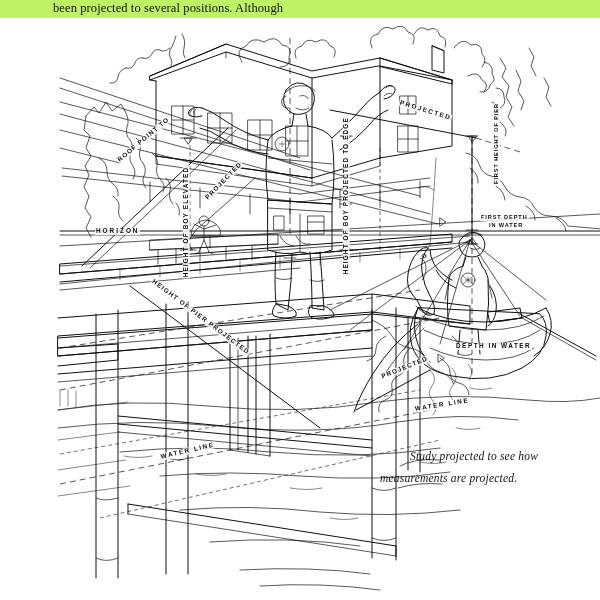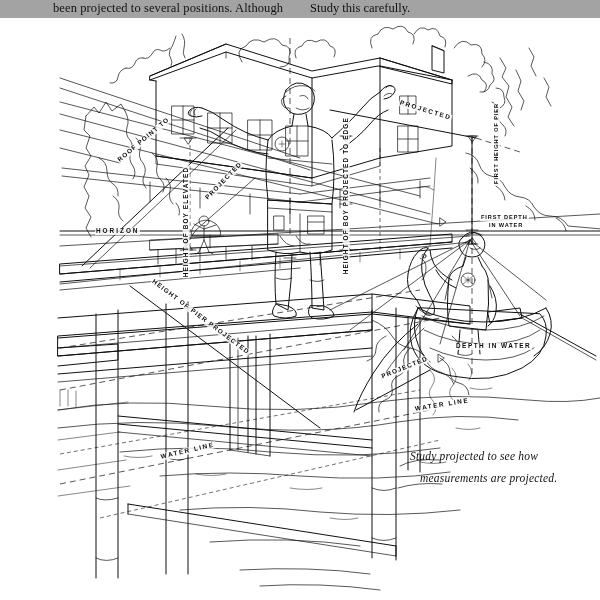--- a/index.html
+++ b/index.html
@@ -7,21 +7,21 @@
     padding: 0;
     background: #ffffff;
   }
   body {
     font-family: "Liberation Serif", serif;
   }
   #page {
     position: relative;
     width: 600px;
     height: 600px;
-    background: #a3a3a3;
+    background: #bef264;
     overflow: hidden;
   }
 
   
   .caption-row {
     position: absolute;
     top: 0px;
     left: 0px;
     width: 600px;
     height: 22px;
@@ -87,21 +87,20 @@
   }
 </style>
 </head>
 <body>
 
 <div id="page">
 
   <div class="caption-row">
 
     <div class="caption-col-left">been projected to several positions. Although</div>
-    <div class="caption-col-right">Study this carefully.</div>
   </div>
 
   <div id="art">
     <svg width="600" height="582" viewBox="0 0 600 582" xmlns="http://www.w3.org/2000/svg">
       <defs>
         <style>
           .s  { fill:none; stroke:#101010; stroke-width:1; stroke-linecap:round; stroke-linejoin:round; }
           .sf { fill:none; stroke:#101010; stroke-width:0.7; stroke-linecap:round; stroke-linejoin:round; }
           .sx { fill:none; stroke:#101010; stroke-width:0.5; stroke-linecap:round; stroke-linejoin:round; }
           .sb { fill:none; stroke:#101010; stroke-width:1.5; stroke-linecap:round; stroke-linejoin:round; }
@@ -527,17 +526,17 @@
     <div class="lbl" style="left:455px; top:343px; letter-spacing:1.5px;">DEPTH IN WATER</div>
 
     <div class="lbl" style="left:381px; top:374px; transform: rotate(-22deg);">PROJECTED</div>
 
     <div class="lbl" style="left:414px; top:406px; transform: rotate(-9deg); letter-spacing:1.6px;">WATER LINE</div>
 
     <div class="lbl" style="left:160px; top:454px; transform: rotate(-13deg); letter-spacing:1.6px;">WATER LINE</div>
 
     <div class="script" style="left:410px; top:446px;">Study projected to see how</div>
 
-    <div class="script" style="left:420px; top:468px;text-align:center;">measurements are projected.</div>
+    <div class="script" style="left:380px; top:468px;text-align:center;">measurements are projected.</div>
 
   </div>
 
 </div>
 
 </body></html>

